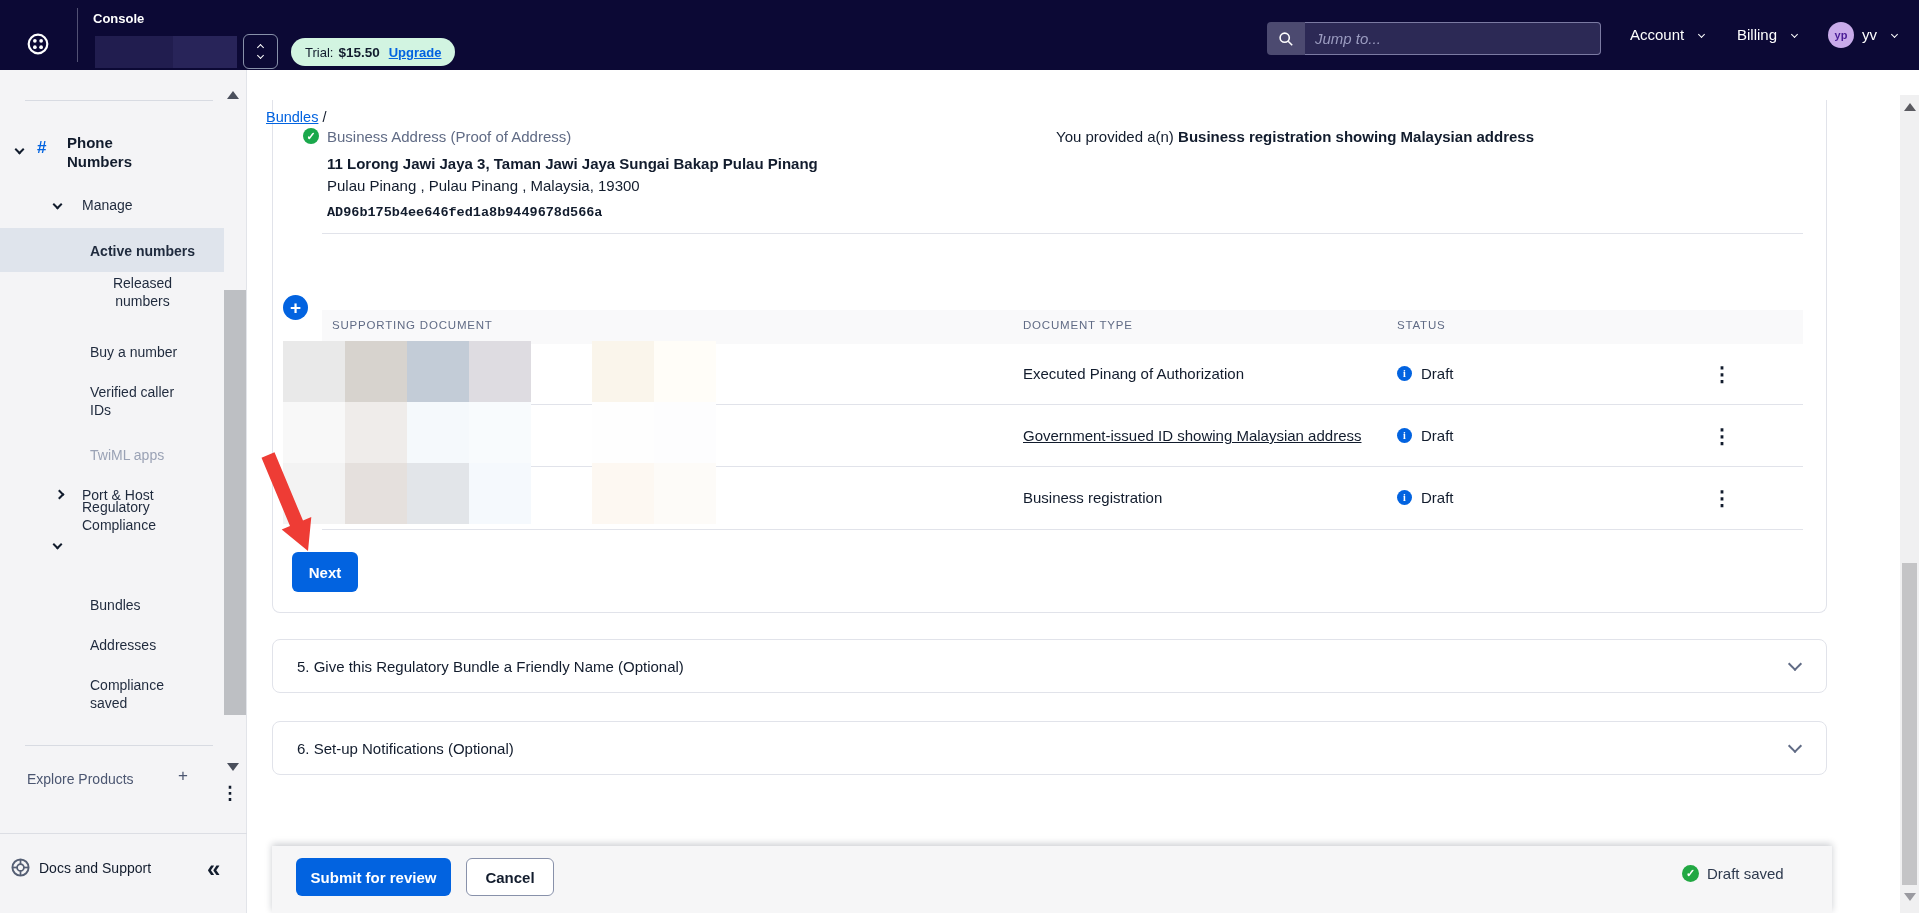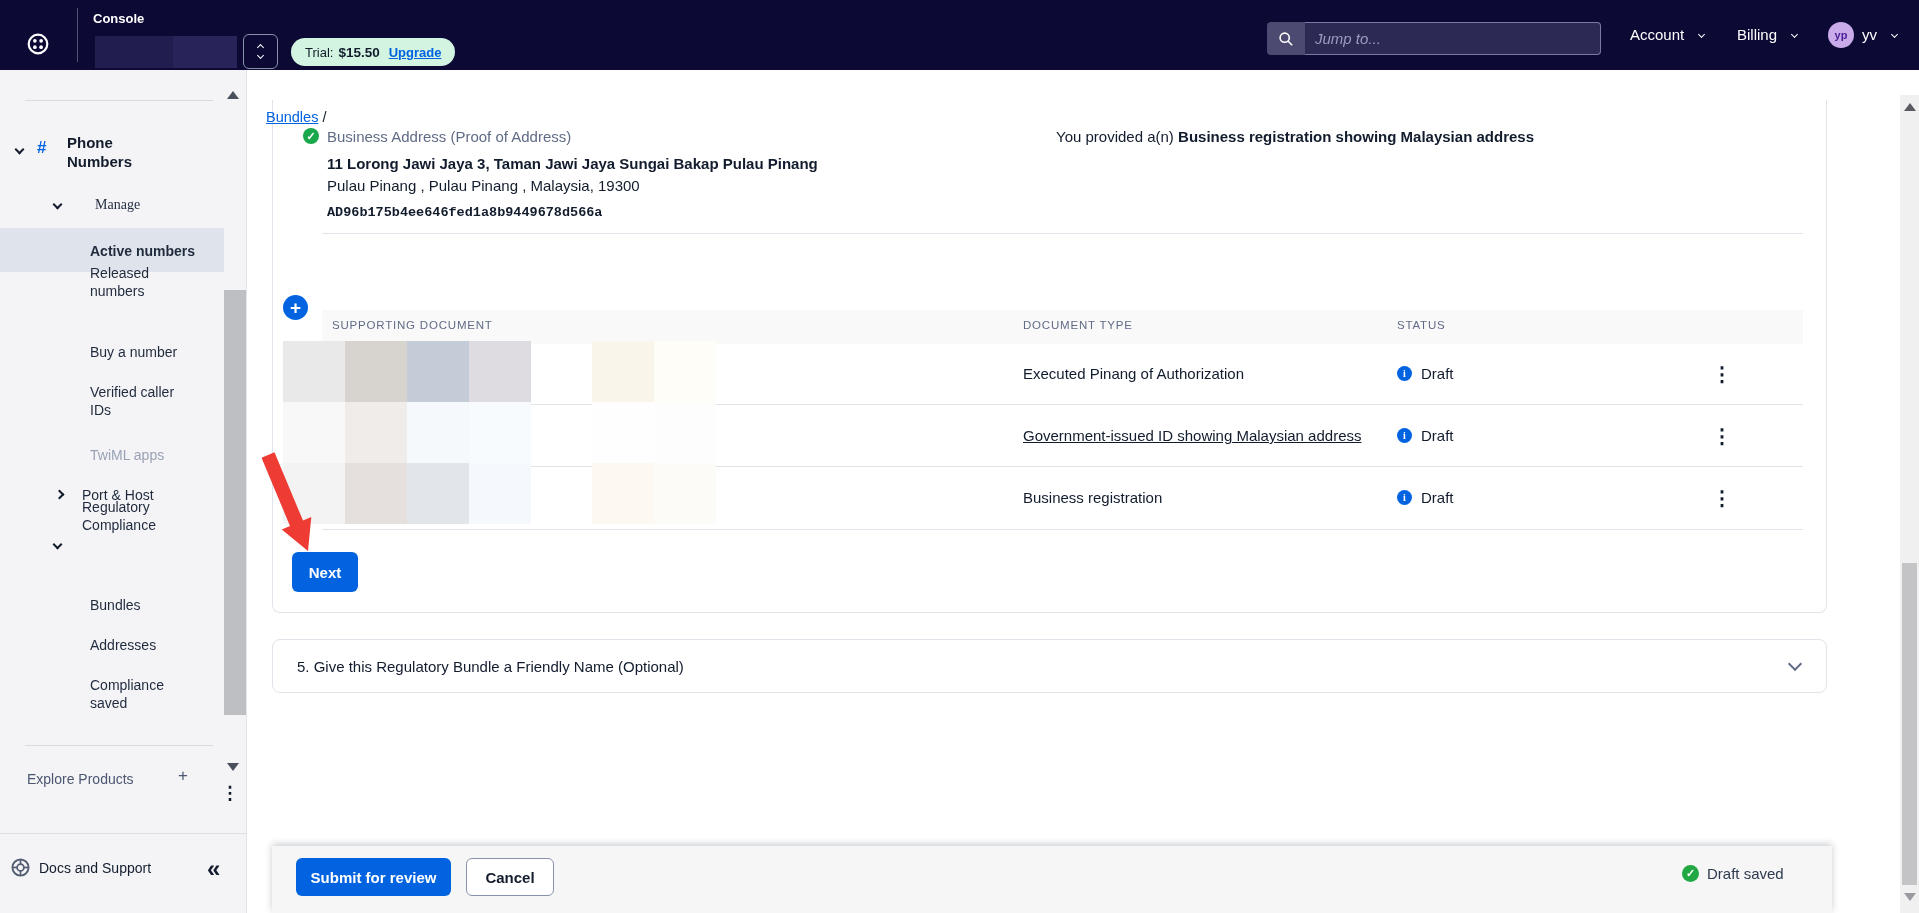--- a/index.html
+++ b/index.html
@@ -134,25 +134,25 @@
     <div class="abs tri down" style="left:227px;top:693px;"></div>
     <div class="abs side-thumb" style="top:220px;"></div>
 
     <div class="abs active-row" style="top:158px;"></div>
 
     <span class="abs chev" style="left:16px;top:76px;color:#121c2d;"></span>
     <span class="abs" style="left:37px;top:68px;color:#0263e0;font-weight:bold;font-size:17px;">#</span>
     <div class="abs side-label bold" style="left:67px;top:63px;width:112px;">Phone Numbers</div>
 
     <span class="abs chev" style="left:54px;top:131px;color:#121c2d;"></span>
-    <div class="abs side-label" style="left:95px;top:126px;font-family:Liberation Serif, serif;">Manage</div>
+    <div class="abs side-label" style="left:82px;top:126px;">Manage</div>
 
     <div class="abs side-label" style="left:90px;top:172px;font-weight:bold;width:140px;">Active numbers</div>
 
-    <div class="abs side-label" style="left:90px;top:194px;width:105px;">Released numbers</div>
+    <div class="abs side-label" style="left:90px;top:204px;width:105px;text-align:center;">Released numbers</div>
 
     <div class="abs side-label" style="left:90px;top:273px;">Buy a number</div>
 
     <div class="abs side-label" style="left:90px;top:313px;width:105px;">Verified caller IDs</div>
 
     <div class="abs side-label disabled" style="left:90px;top:376px;">TwiML apps</div>
 
     <span class="abs chev right" style="left:56px;top:421px;color:#121c2d;"></span>
     <div class="abs side-label" style="left:82px;top:416px;">Port &amp; Host</div>
 
@@ -255,20 +255,24 @@
   <button class="abs btn-blue" style="left:292px;top:552px;width:66px;height:40px;">Next</button>
 
   <svg class="abs arrow-svg" width="90" height="125" viewBox="0 0 90 125">
     <polygon points="26.5,19.7 55,88 46.7,91.5 73,113 76.3,79.1 68,82.6 39.5,14.3" fill="#ee3c35"></polygon>
   </svg>
 
   <div class="abs panel" style="left:272px;top:639px;">
     <span class="panel-title">5. Give this Regulatory Bundle a Friendly Name (Optional)</span>
     <span class="panel-chev"></span>
   </div>
+  <div class="abs panel" style="left:272px;top:721px;">
+    <span class="panel-title">6. Set-up Notifications (Optional)</span>
+    <span class="panel-chev"></span>
+  </div>
 
   <div class="abs footer">
     <button class="abs btn-blue" style="left:24px;top:12px;width:155px;height:38px;">Submit for review</button>
     <button class="abs btn-cancel" style="left:194px;top:12px;width:88px;height:38px;">Cancel</button>
     <div class="abs draft-saved" style="left:1410px;top:19px;">
       <span class="check-circle" style="width:17px;height:17px;background:#22a843;">✓</span>
       <span>Draft saved</span>
     </div>
   </div>
 

